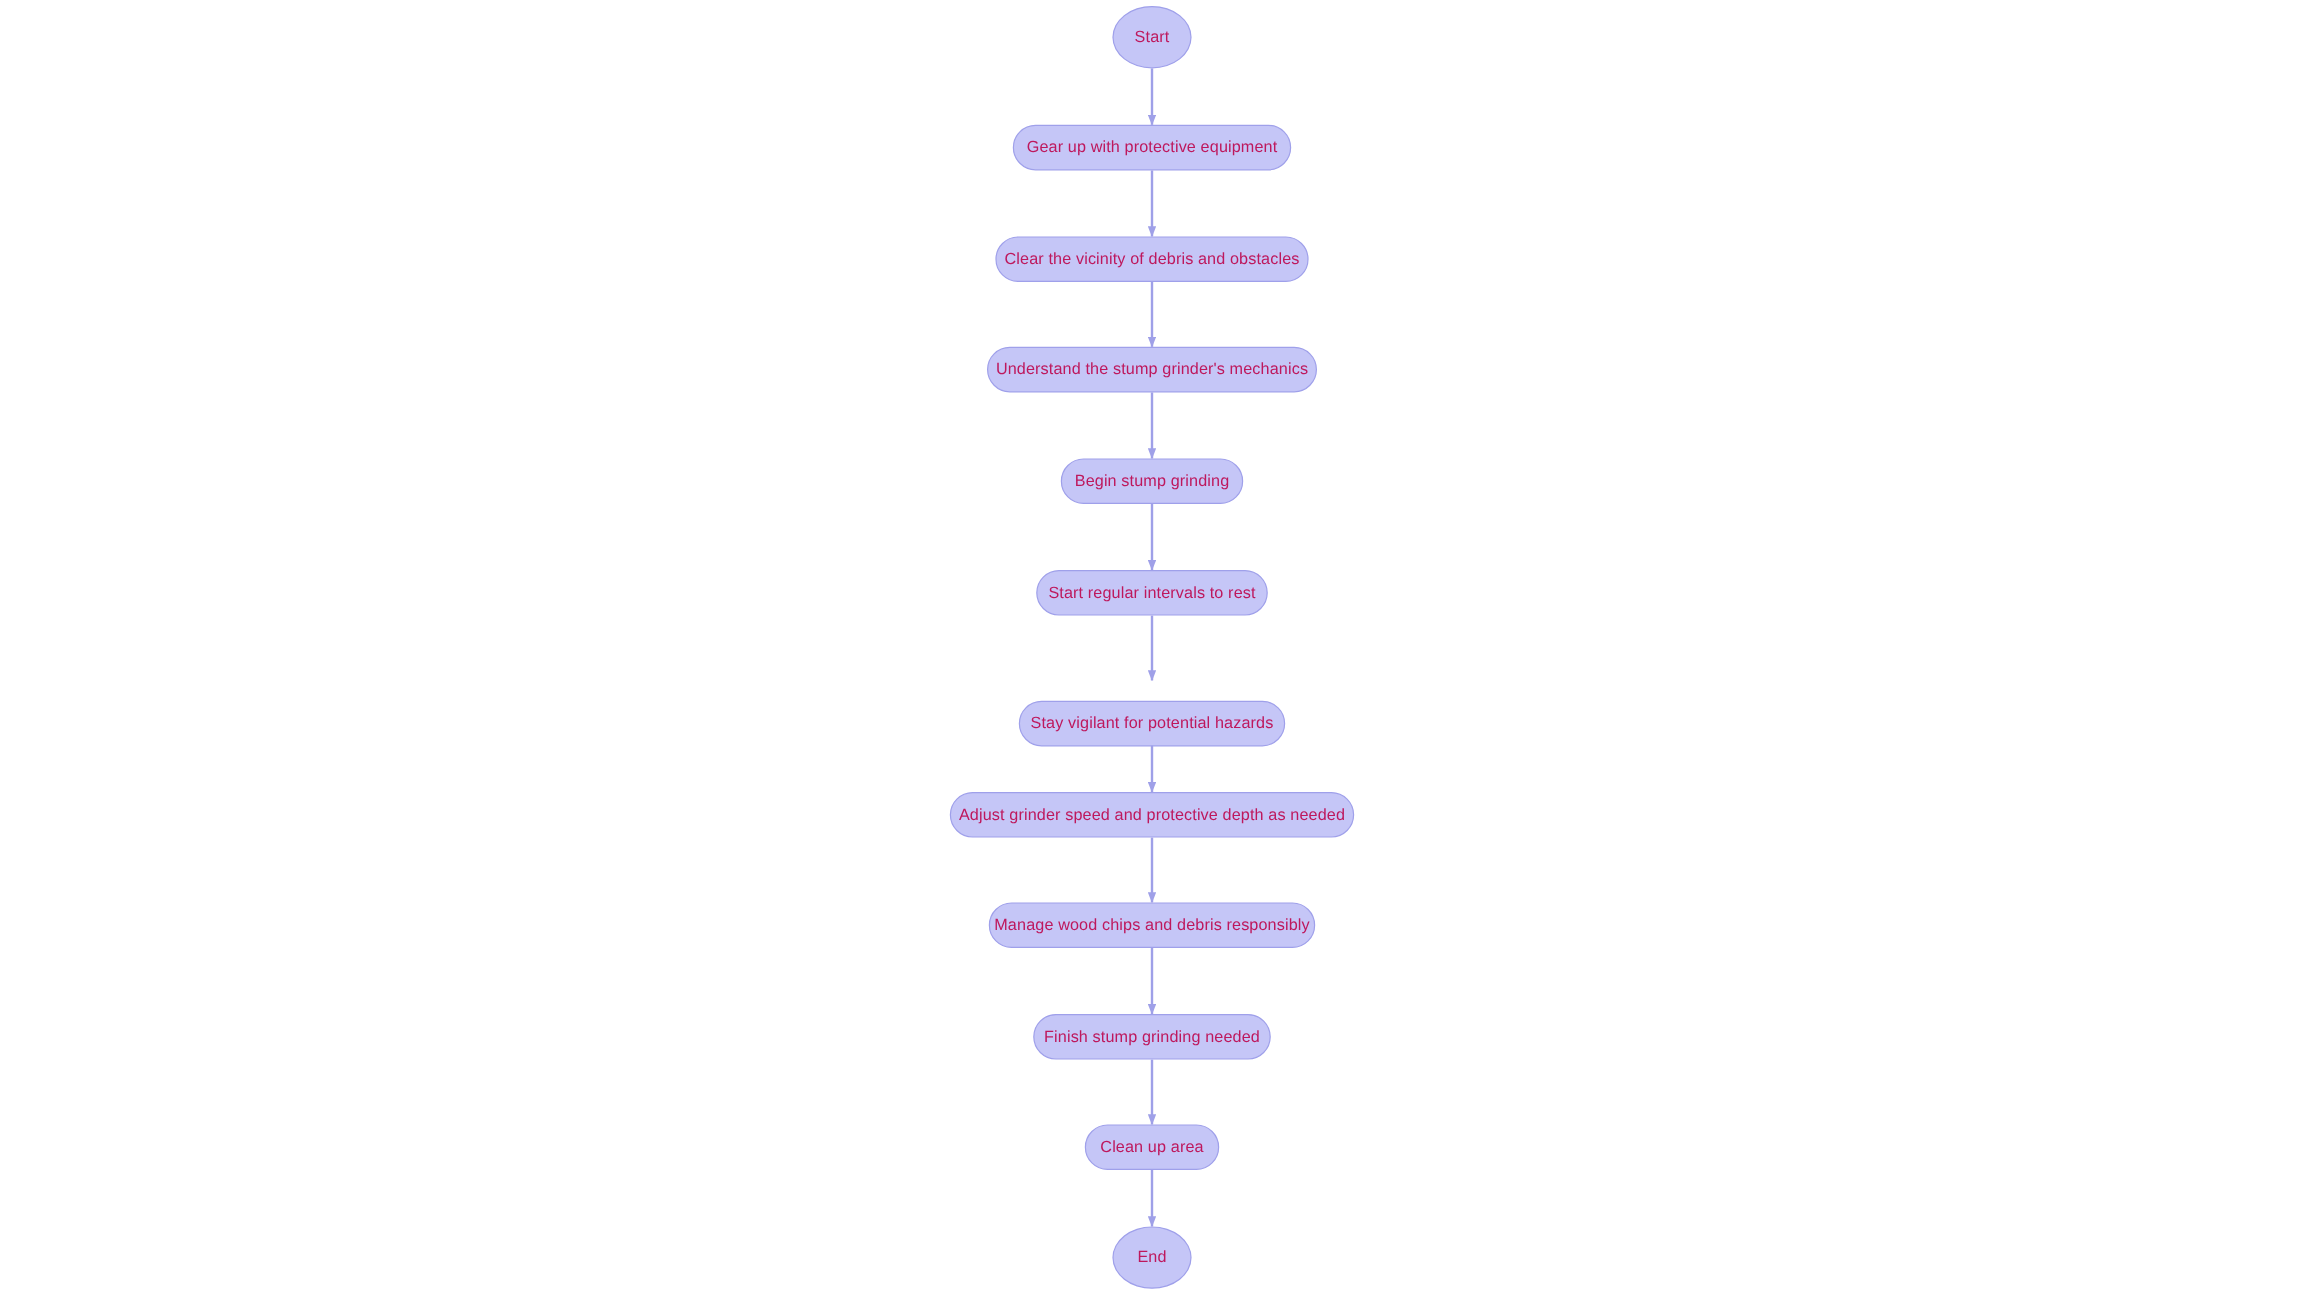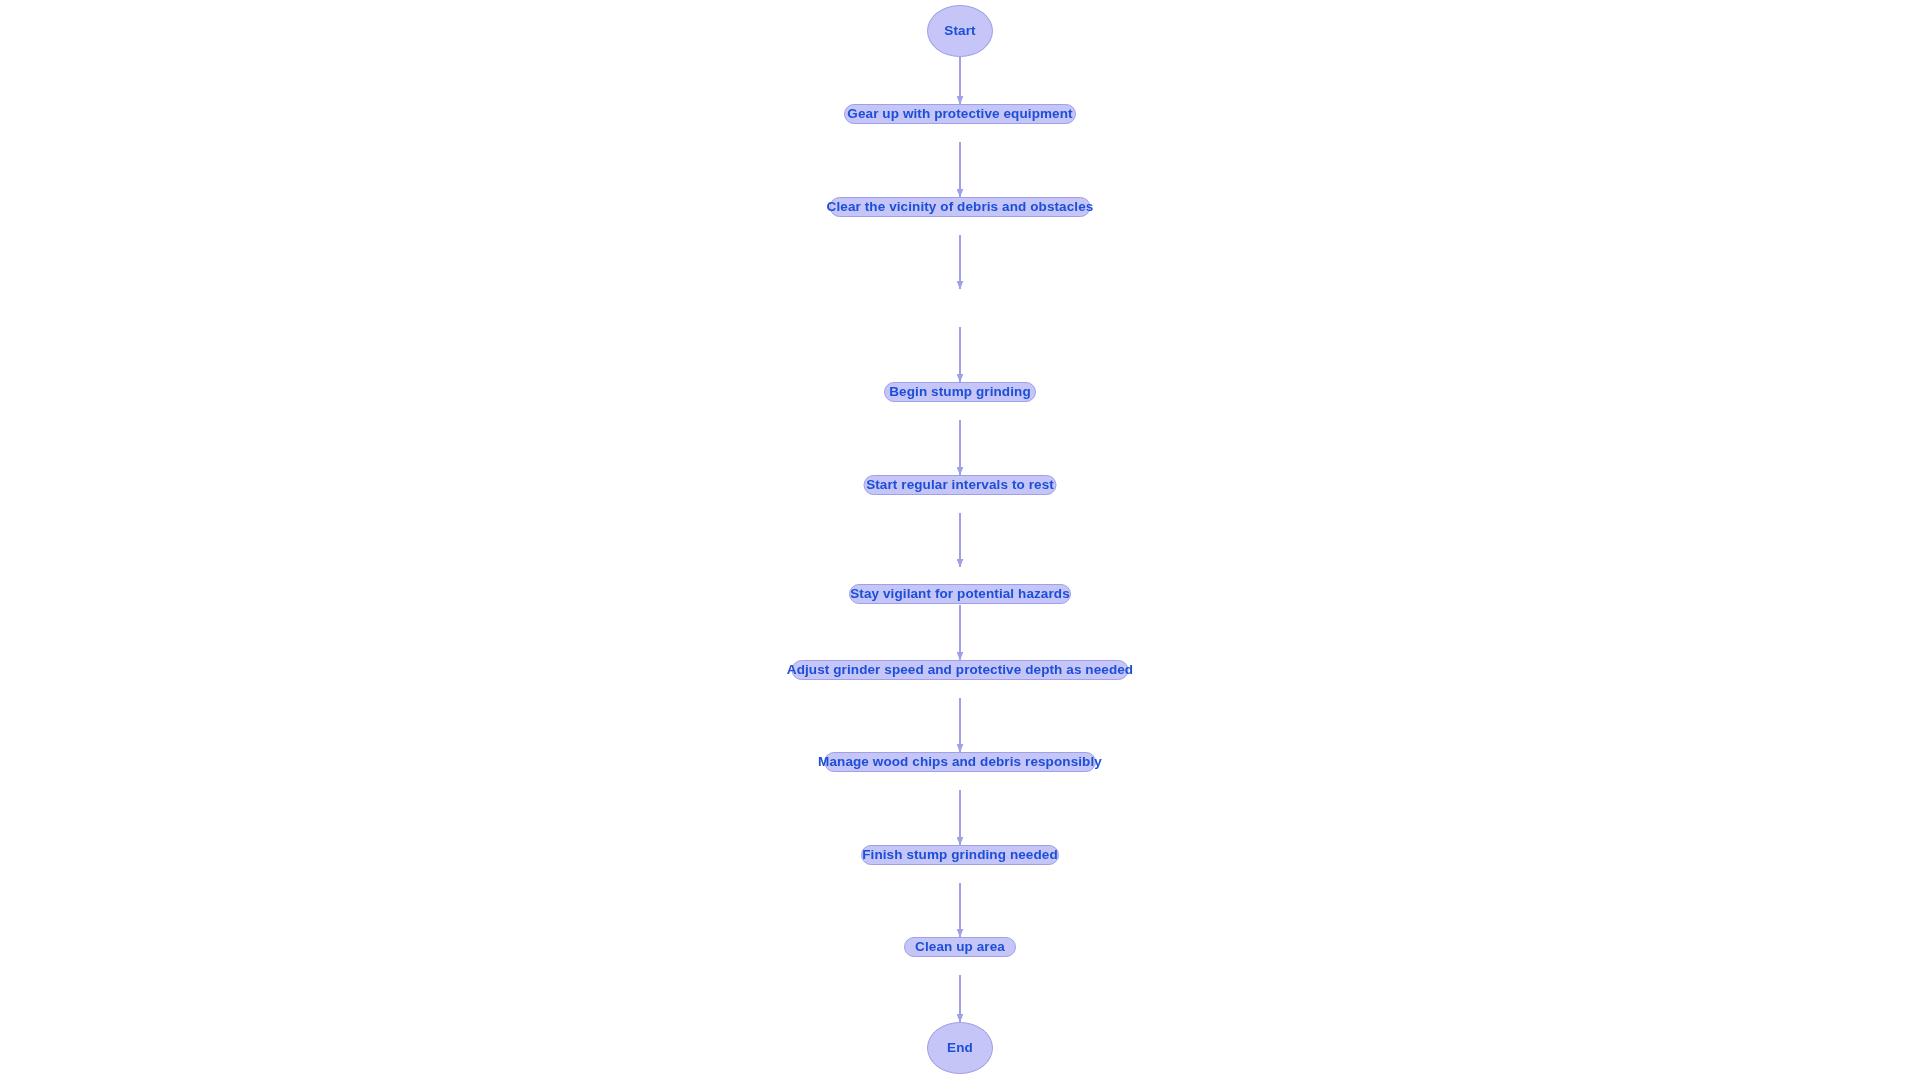--- a/index.html
+++ b/index.html
@@ -42,32 +42,31 @@
   }
 
   .flow-node {
     position: absolute;
     box-sizing: border-box;
     display: flex;
     align-items: center;
     justify-content: center;
     background: #c5c6f7;
     border: 1px solid #9fa0ea;
-    color: #1d4ed8;
+    color: #be185d;
     font-size: 13.5px;
     line-height: 1;
     letter-spacing: 0.1px;
     white-space: nowrap;
     transform: translateX(-50%);
-    font-weight: bold;
   }
 
   
   .flow-node.step {
-    height: 20px;
+    height: 38px;
     border-radius: 19px;
     padding: 0 22px;
   }
 
   
   .flow-node.terminal {
     width: 66px;
     height: 52px;
     border-radius: 50%;
     padding: 0;
@@ -108,20 +107,23 @@
   <div class="node-chain" id="node-chain">
       <div class="flow-node terminal" style="left: 960px; top: 5px; width: 66px;">
         <span class="node-label">Start</span>
       </div>
       <div class="flow-node step" style="left: 960px; top: 104px; width: 232px;">
         <span class="node-label">Gear up with protective equipment</span>
       </div>
       <div class="flow-node step" style="left: 960px; top: 197px; width: 261px;">
         <span class="node-label">Clear the vicinity of debris and obstacles</span>
       </div>
+      <div class="flow-node step" style="left: 960px; top: 289px; width: 275px;">
+        <span class="node-label">Understand the stump grinder's mechanics</span>
+      </div>
       <div class="flow-node step" style="left: 960px; top: 382px; width: 152px;">
         <span class="node-label">Begin stump grinding</span>
       </div>
       <div class="flow-node step" style="left: 960px; top: 475px; width: 193px;">
         <span class="node-label">Start regular intervals to rest</span>
       </div>
       <div class="flow-node step" style="left: 960px; top: 584px; width: 222px;">
         <span class="node-label">Stay vigilant for potential hazards</span>
       </div>
       <div class="flow-node step" style="left: 960px; top: 660px; width: 337px;">

